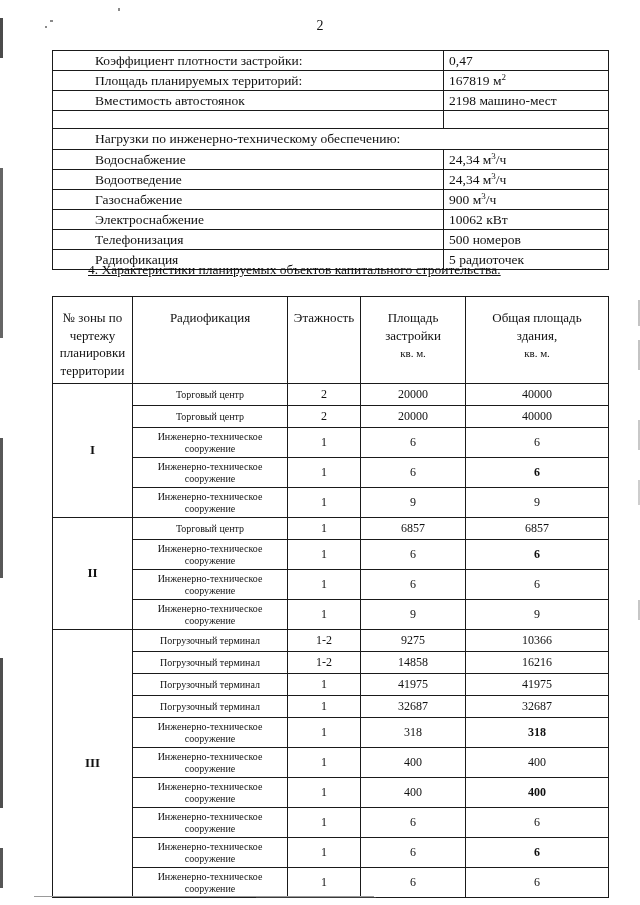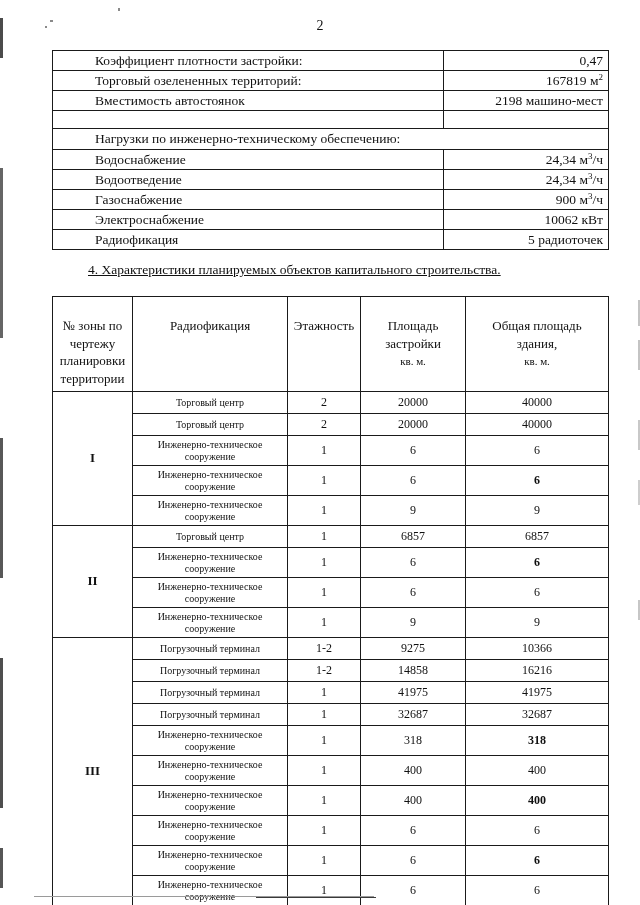--- a/index.html
+++ b/index.html
@@ -83,21 +83,20 @@
   }
   #indicators-table td {
     height: 19px;
   }
   #indicators-table td.label {
     text-align: left;
     white-space: nowrap;
     padding-left: 42px;
   }
   #indicators-table td.value {
-    text-align: right;
     white-space: nowrap;
   }
   #indicators-table tr.spacer td {
     height: 17px;
   }
   #indicators-table tr.section td {
     text-align: left;
     height: 20px;
     margin-top: 15px;
   }
@@ -120,21 +119,21 @@
     top: 296px;
     width: 556px;
   }
   #objects-table td {
     text-align: center;
     font-size: 12px;
   }
   #objects-table thead td {
     font-size: 13px;
     vertical-align: top;
-    padding-top: 20px;
+    padding-top: 12px;
     line-height: 1.35;
     height: 74px;
   }
   #objects-table td.zone {
     font-weight: bold;
     font-size: 13px;
     vertical-align: middle;
   }
   #objects-table td.name {
     font-size: 10px;
@@ -178,21 +177,21 @@
   <colgroup>
     <col style="width:391px">
       <col style="width:165px">
   </colgroup>
   <tbody id="indicators-body">
       <tr>
         <td class="label">Коэффициент плотности застройки:</td>
         <td class="value">0,47</td>
       </tr>
       <tr>
-        <td class="label">Торговый озелененных территорий:</td>
+        <td class="label">Площадь планируемых территорий:</td>
         <td class="value">167819 м<sup>2</sup></td>
       </tr>
       <tr>
         <td class="label">Вместимость автостоянок</td>
         <td class="value">2198 машино-мест</td>
       </tr>
       <tr class="spacer">
         <td></td>
         <td></td>
       </tr>
@@ -207,20 +206,24 @@
         <td class="label">Водоотведение</td>
         <td class="value">24,34 м<sup>3</sup>/ч</td>
       </tr>
       <tr>
         <td class="label">Газоснабжение</td>
         <td class="value">900 м<sup>3</sup>/ч</td>
       </tr>
       <tr>
         <td class="label">Электроснабжение</td>
         <td class="value">10062 кВт</td>
+      </tr>
+      <tr>
+        <td class="label">Телефонизация</td>
+        <td class="value">500 номеров</td>
       </tr>
       <tr>
         <td class="label">Радиофикация</td>
         <td class="value">5 радиоточек</td>
       </tr>
     </tbody>
 </table>
 
 <div class="section-heading">4. Характеристики планируемых объектов капитального строительства.</div>
 

